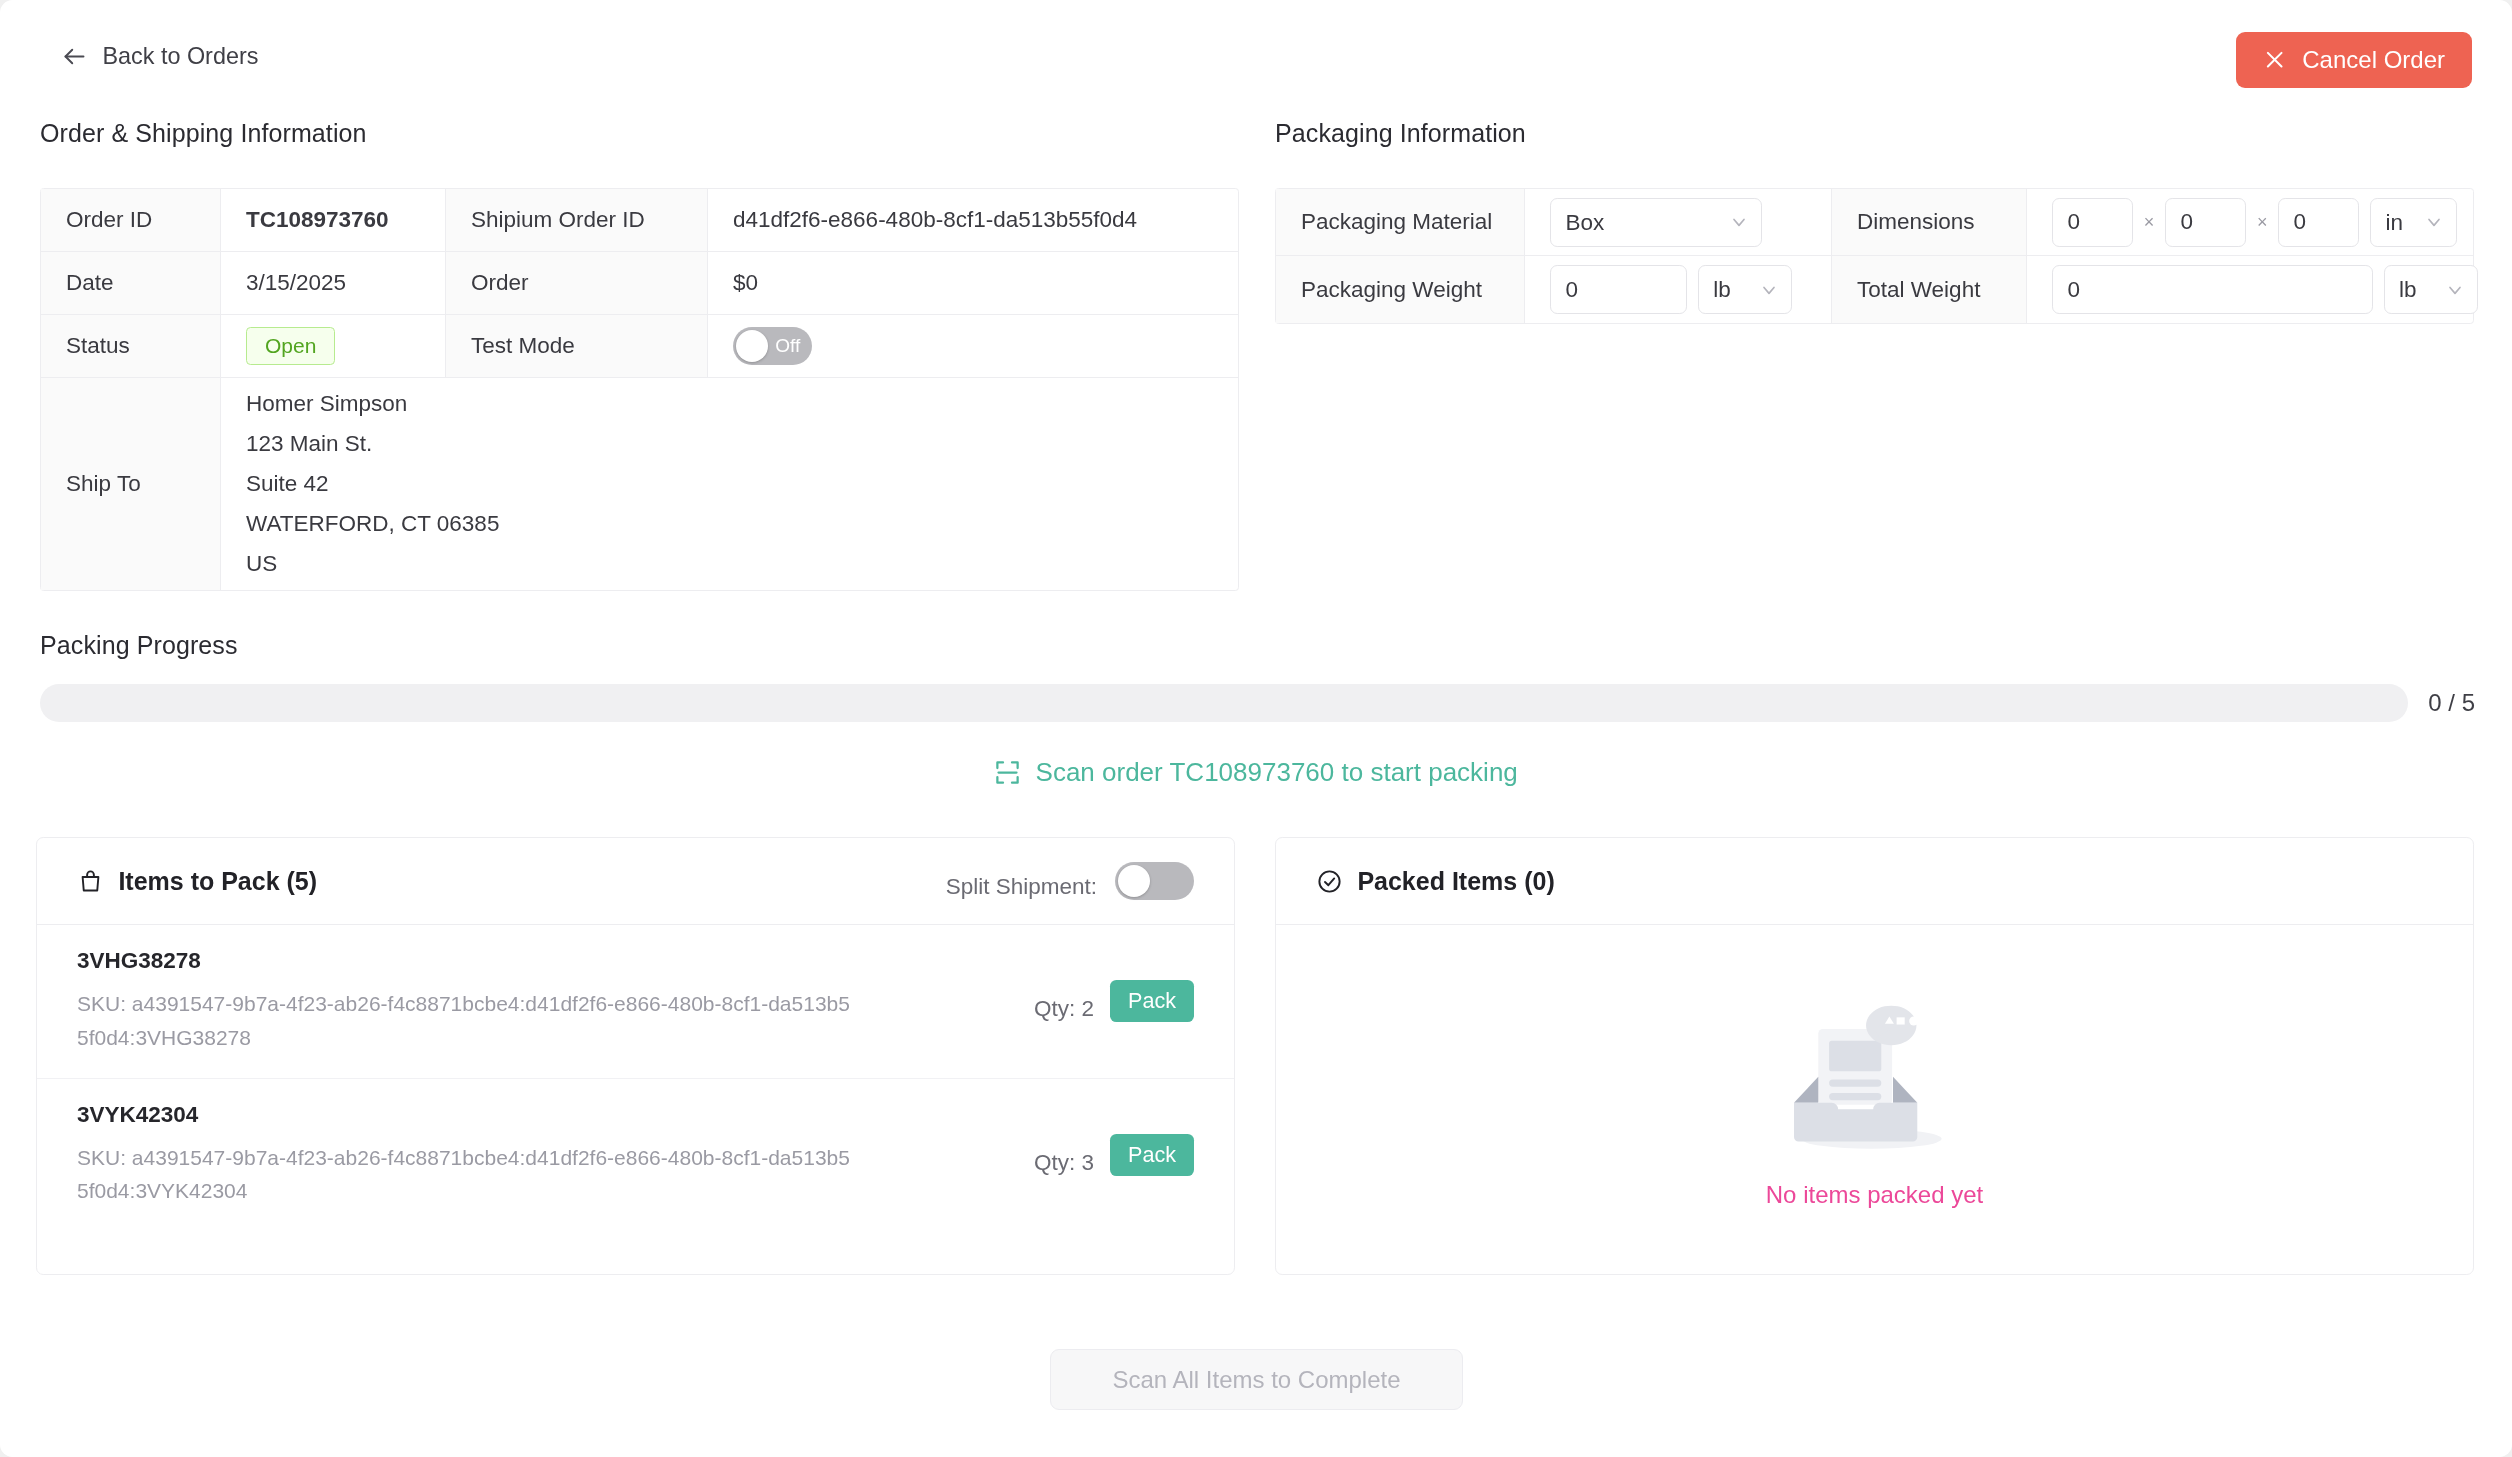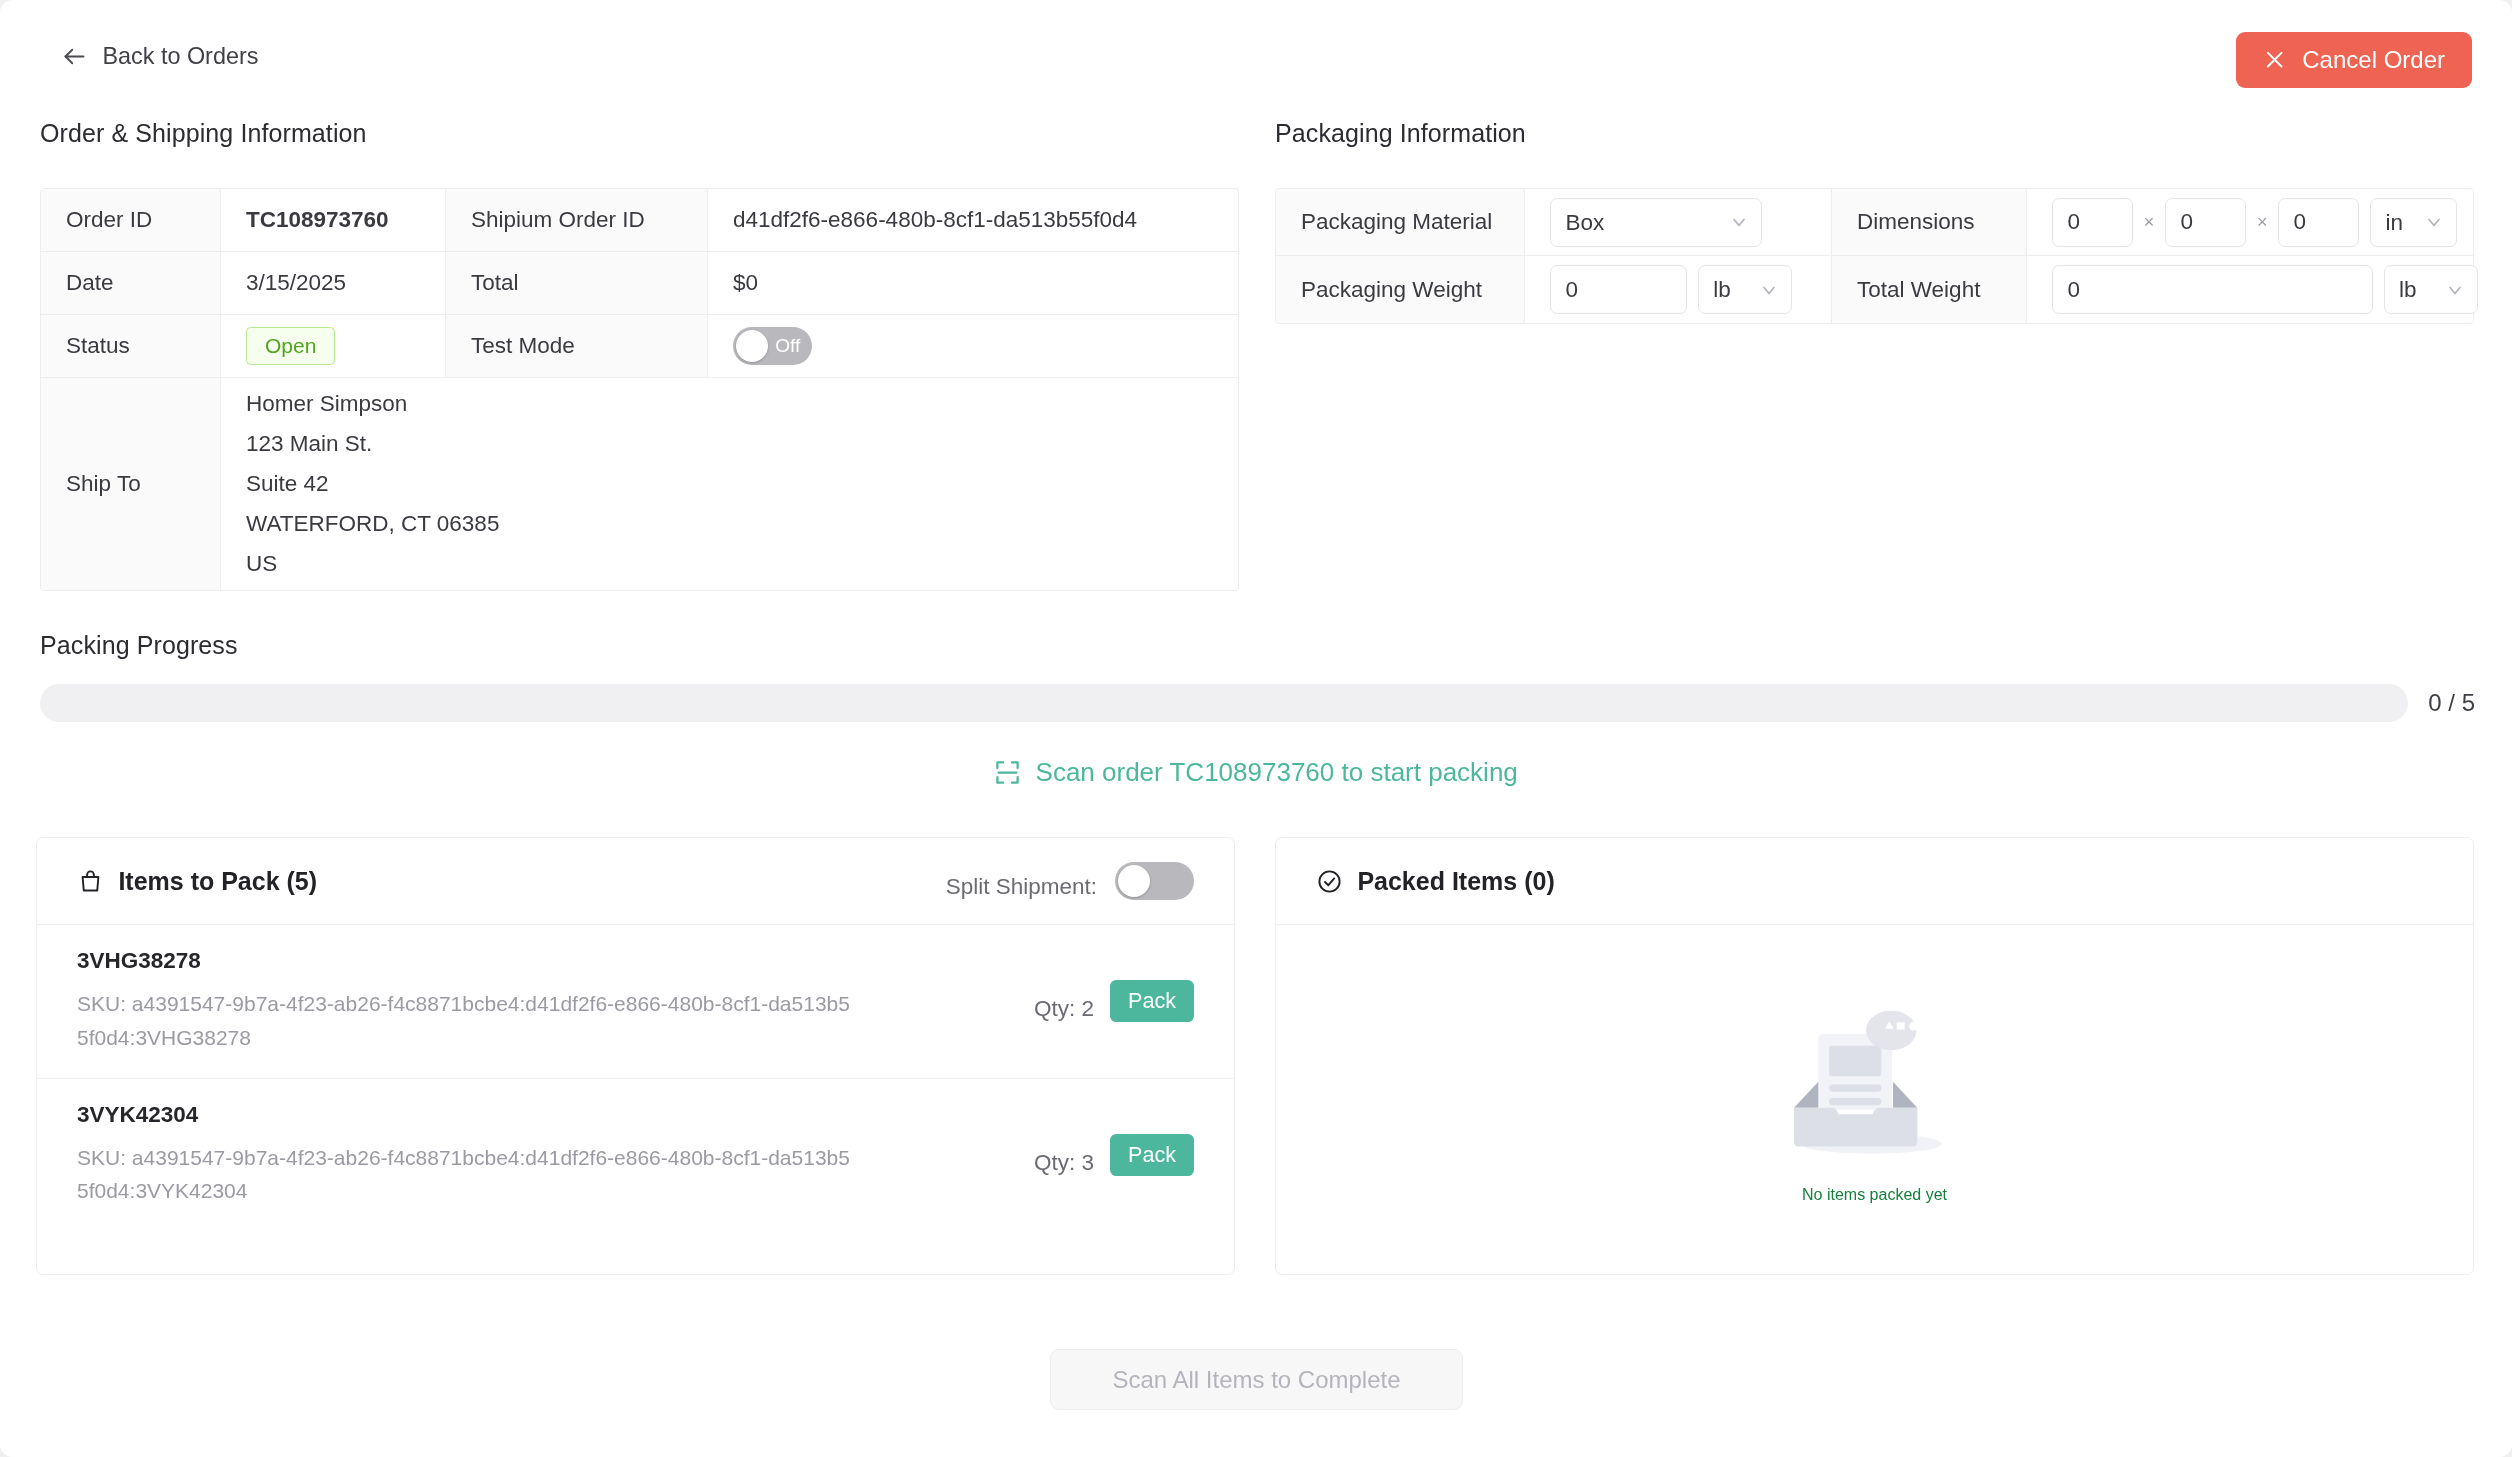--- a/index.html
+++ b/index.html
@@ -175,21 +175,21 @@
   .pack-btn {
     background: #4cb79d; color: #fff; border: none; border-radius: 6.3px;
     padding: 8px 18px; font-size: 21.6px; font-family: inherit; cursor: pointer;
   }
 
   
   .empty-wrap {
     height: 350px; display: flex; flex-direction: column;
     align-items: center; justify-content: center; gap: 20px;
   }
-  .empty-txt { font-size: 16px; color: #15803d; }
+  .empty-txt { font-size: 24px; color: #ec4899; }
 
   
   .complete-btn {
     position: absolute; left: 1050px; top: 1349px;
     width: 413px; height: 61px;
     background: #f7f7f8; color: #b4b4bc;
     border: 0.9px solid #ececf0; border-radius: 9px;
     font-size: 24px; font-family: inherit; cursor: not-allowed;
   }
 </style>
@@ -233,21 +233,21 @@
     <tbody>
       <tr>
         <td class="lbl">Order ID</td>
         <td class="strongv">TC108973760</td>
         <td class="lbl">Shipium Order ID</td>
         <td class="lastcol">d41df2f6-e866-480b-8cf1-da513b55f0d4</td>
       </tr>
       <tr>
         <td class="lbl">Date</td>
         <td>3/15/2025</td>
-        <td class="lbl">Total</td>
+        <td class="lbl">Order</td>
         <td class="lastcol">$0</td>
       </tr>
       <tr>
         <td class="lbl">Status</td>
         <td>
           <span class="badge-open">Open</span>
         </td>
         <td class="lbl">Test Mode</td>
         <td class="lastcol">
           <span class="toggle">

